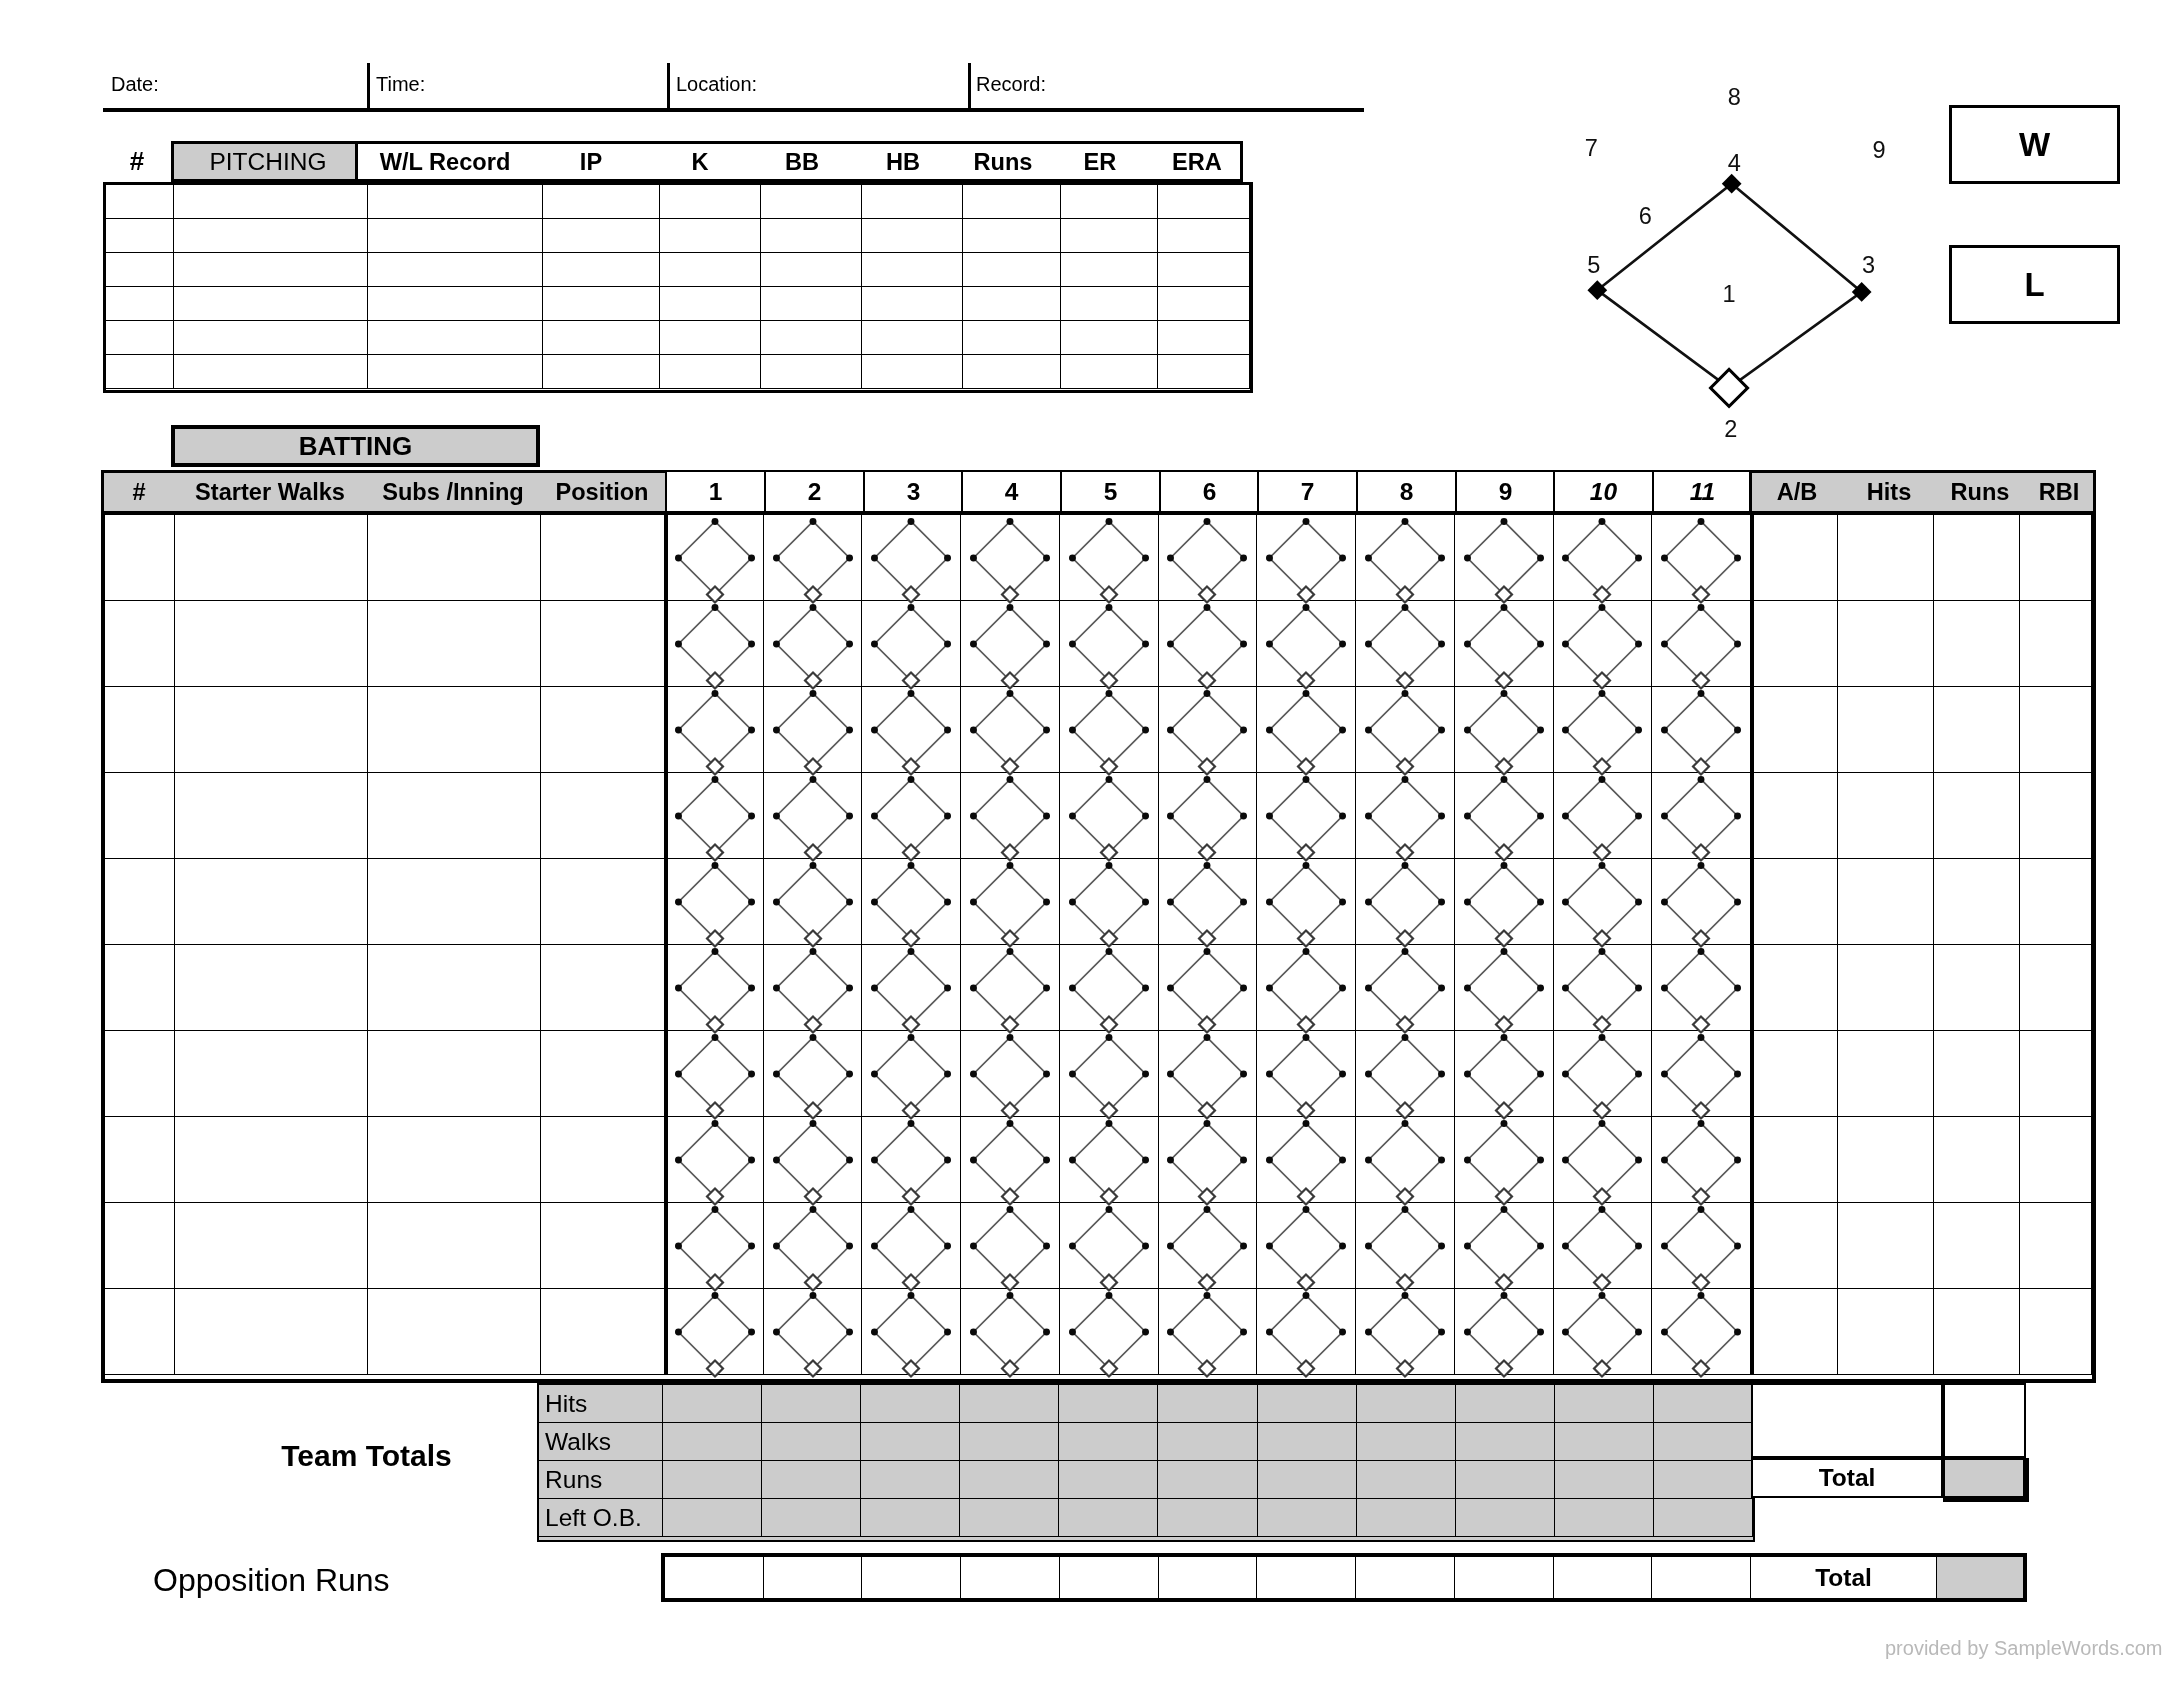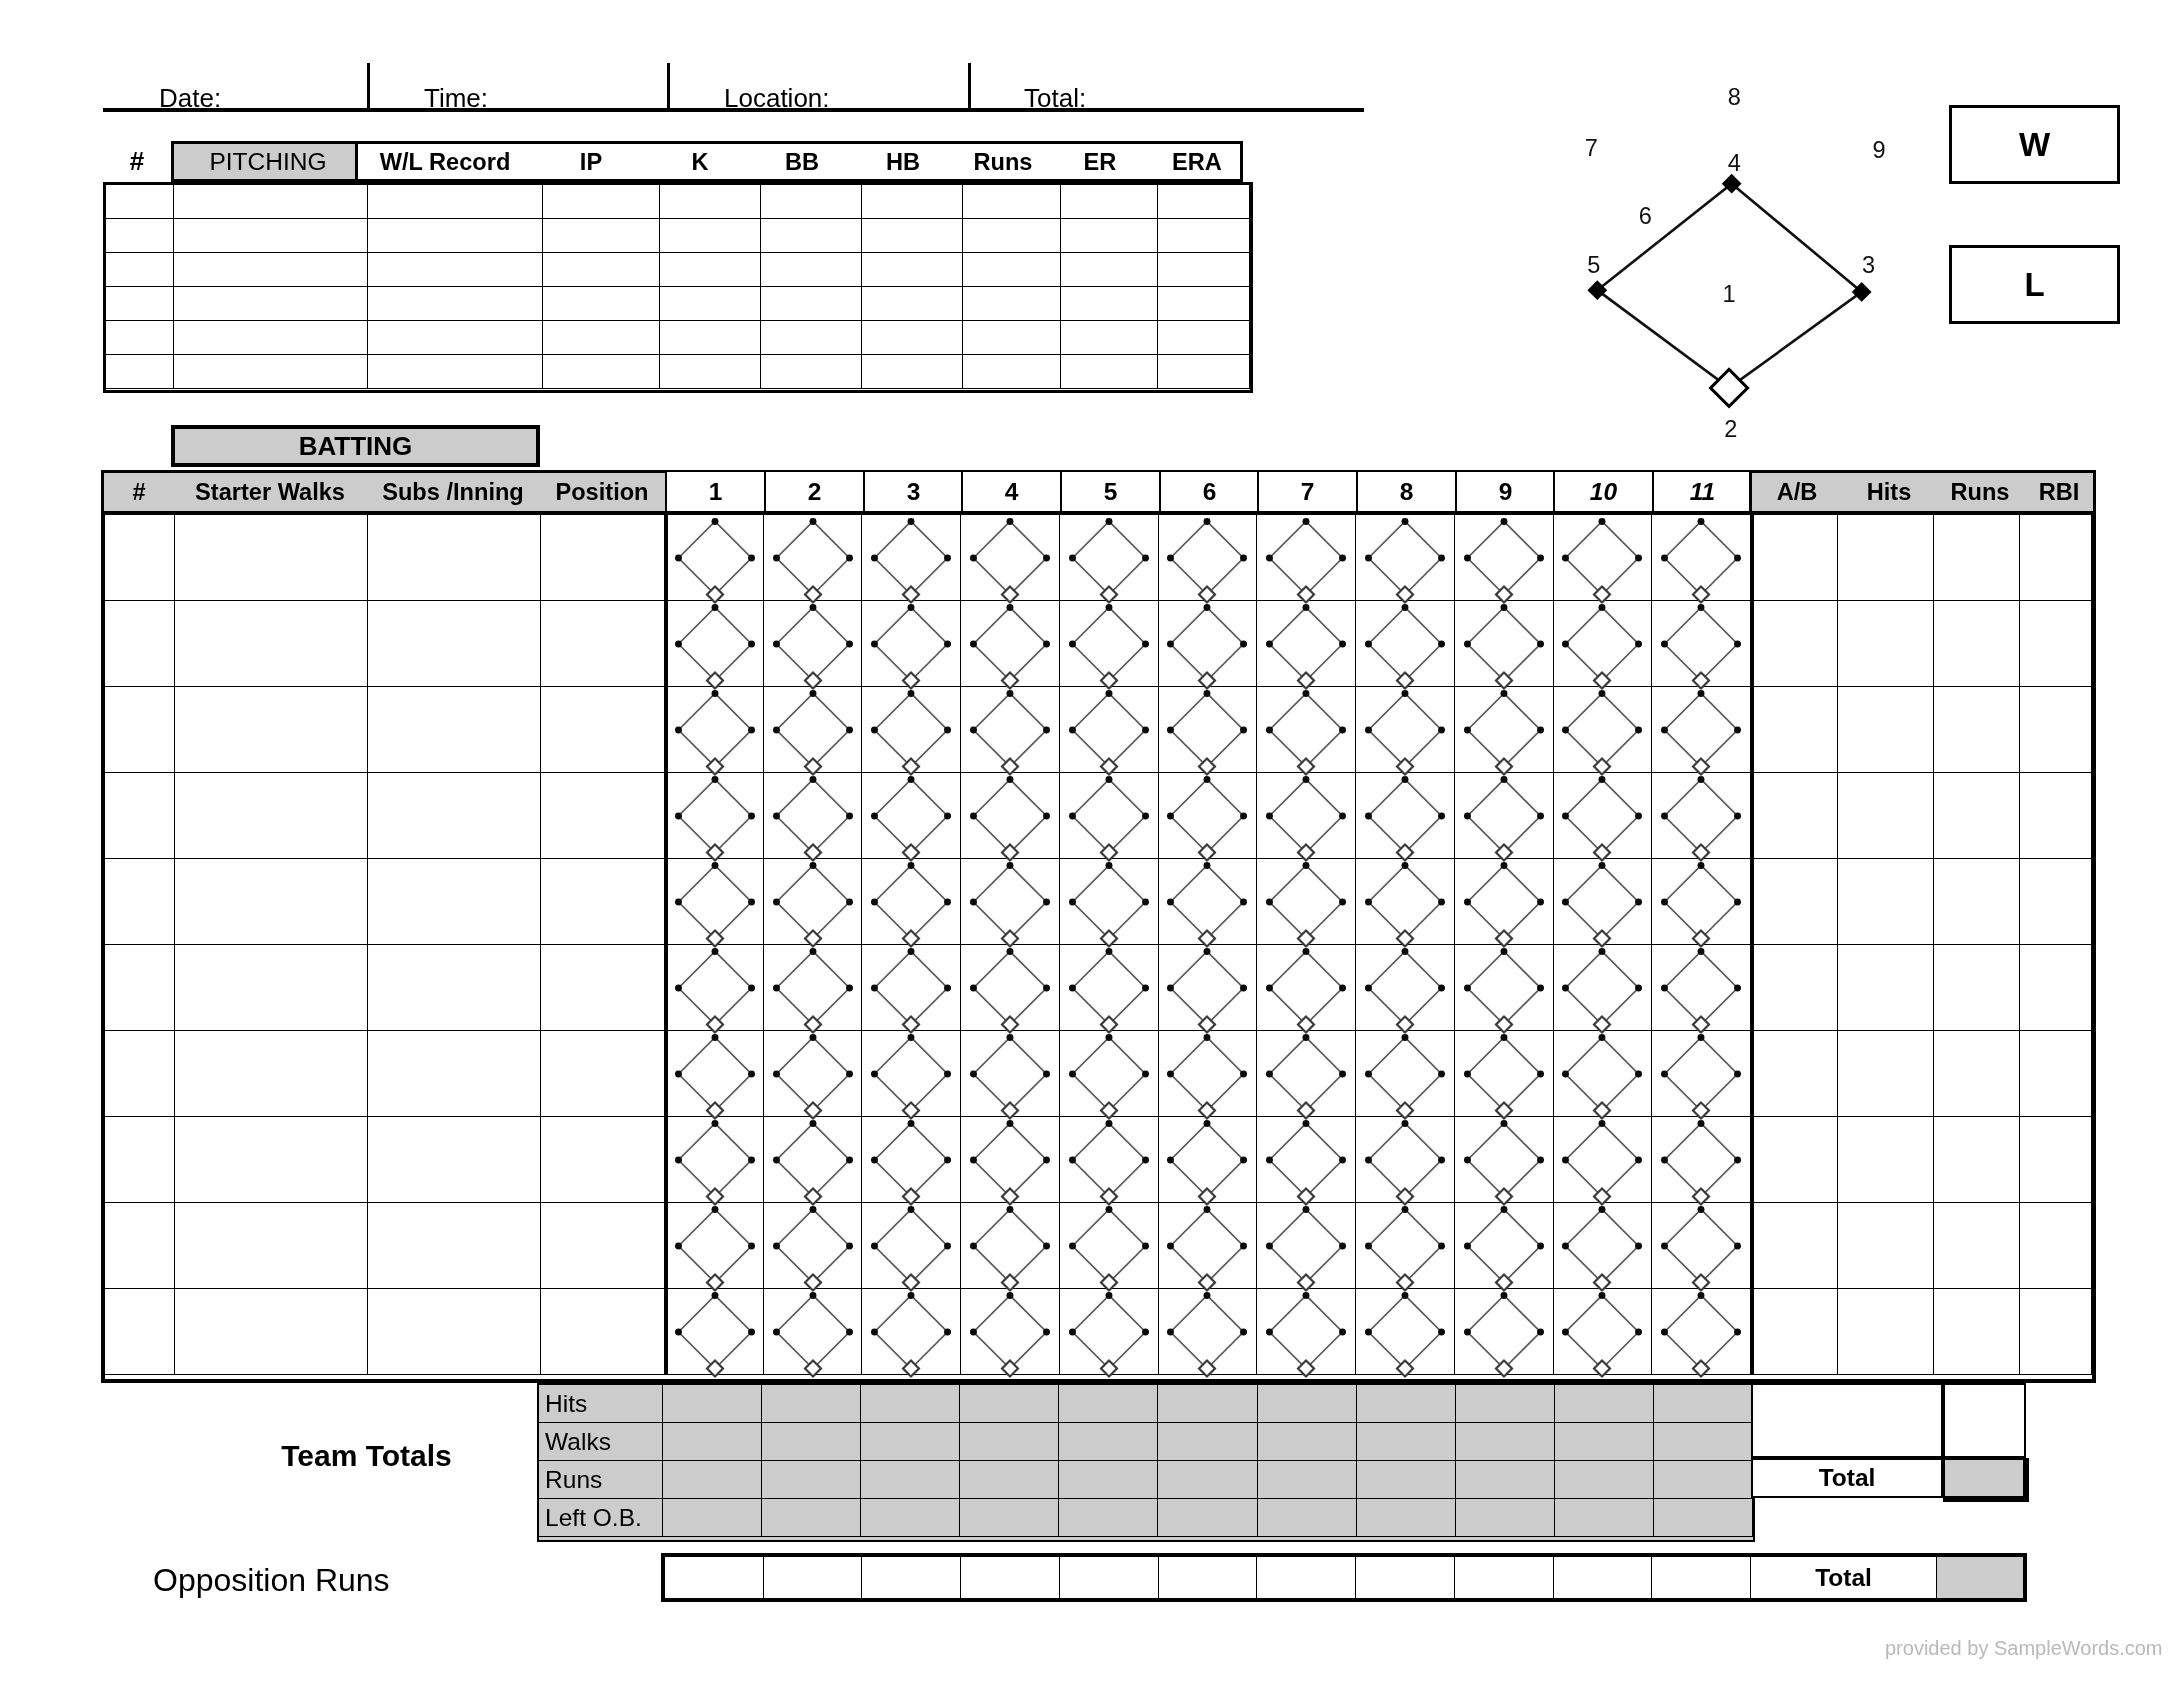--- a/index.html
+++ b/index.html
@@ -5,21 +5,21 @@
   html,body{margin:0;padding:0;background:#fff;}
   *{box-sizing:border-box;}
   #root{
     position:relative;width:2184px;height:1687px;background:#fff;
     font-family:"Liberation Sans",sans-serif;color:#000;overflow:hidden;
     --gray:#cccccc; --line:#000000;
   }
   
   #hline{position:absolute;left:103px;top:108px;width:1261px;height:3.5px;background:var(--line);}
   .tick{position:absolute;top:63px;width:2.6px;height:49px;background:var(--line);}
-  .hlabel{position:absolute;top:83px;font-size:26px;font-weight:400;white-space:nowrap;margin-left:48px;}
+  .hlabel{position:absolute;top:73px;font-size:20px;font-weight:400;white-space:nowrap;}
   
   #pitch{position:absolute;left:103px;top:141px;width:1151px;height:253px;}
   #pitch-hash{position:absolute;left:34px;top:5.2px;transform:translateX(-50%);font-weight:700;font-size:26px;}
   #pitch-title{position:absolute;left:68px;top:0;width:194px;height:41px;background:var(--gray);
     border:3.5px solid var(--line);display:flex;align-items:center;justify-content:center;
     font-weight:400;font-size:24.5px;}
   #pitch-band{position:absolute;left:252px;top:0;width:888px;height:41px;border:3.5px solid var(--line);background:#fff;}
   #pitch-band span{position:absolute;top:50%;transform:translate(-50%,-50%);font-weight:700;font-size:23.6px;white-space:nowrap;}
   #pitch-body{position:absolute;left:0;top:41px;width:1150px;height:211px;border:3.5px solid var(--line);
     display:grid;grid-template-columns:68px 194px 175px 117px 101px 101px 101px 98px 97px 1fr;grid-auto-rows:34px;background:#fff;}
@@ -78,21 +78,21 @@
 
 <div id="root" style="--gray: #cccccc; --line: #000000;">
 
   <div id="hline"></div>
   <div class="tick" style="left:367px"></div>
   <div class="tick" style="left:667px"></div>
   <div class="tick" style="left:968px"></div>
   <span class="hlabel" style="left:111px">Date:</span>
   <span class="hlabel" style="left:376px">Time:</span>
   <span class="hlabel" style="left:676px">Location:</span>
-  <span class="hlabel" style="left:976px">Total:</span>
+  <span class="hlabel" style="left:976px">Record:</span>
 
   <div id="pitch">
     <span id="pitch-hash">#</span>
     <div id="pitch-title">PITCHING</div>
     <div id="pitch-band">
       <span style="left:87px">W/L Record</span>
       <span style="left:233px">IP</span>
       <span style="left:342px">K</span>
       <span style="left:444px">BB</span>
       <span style="left:545px">HB</span>

